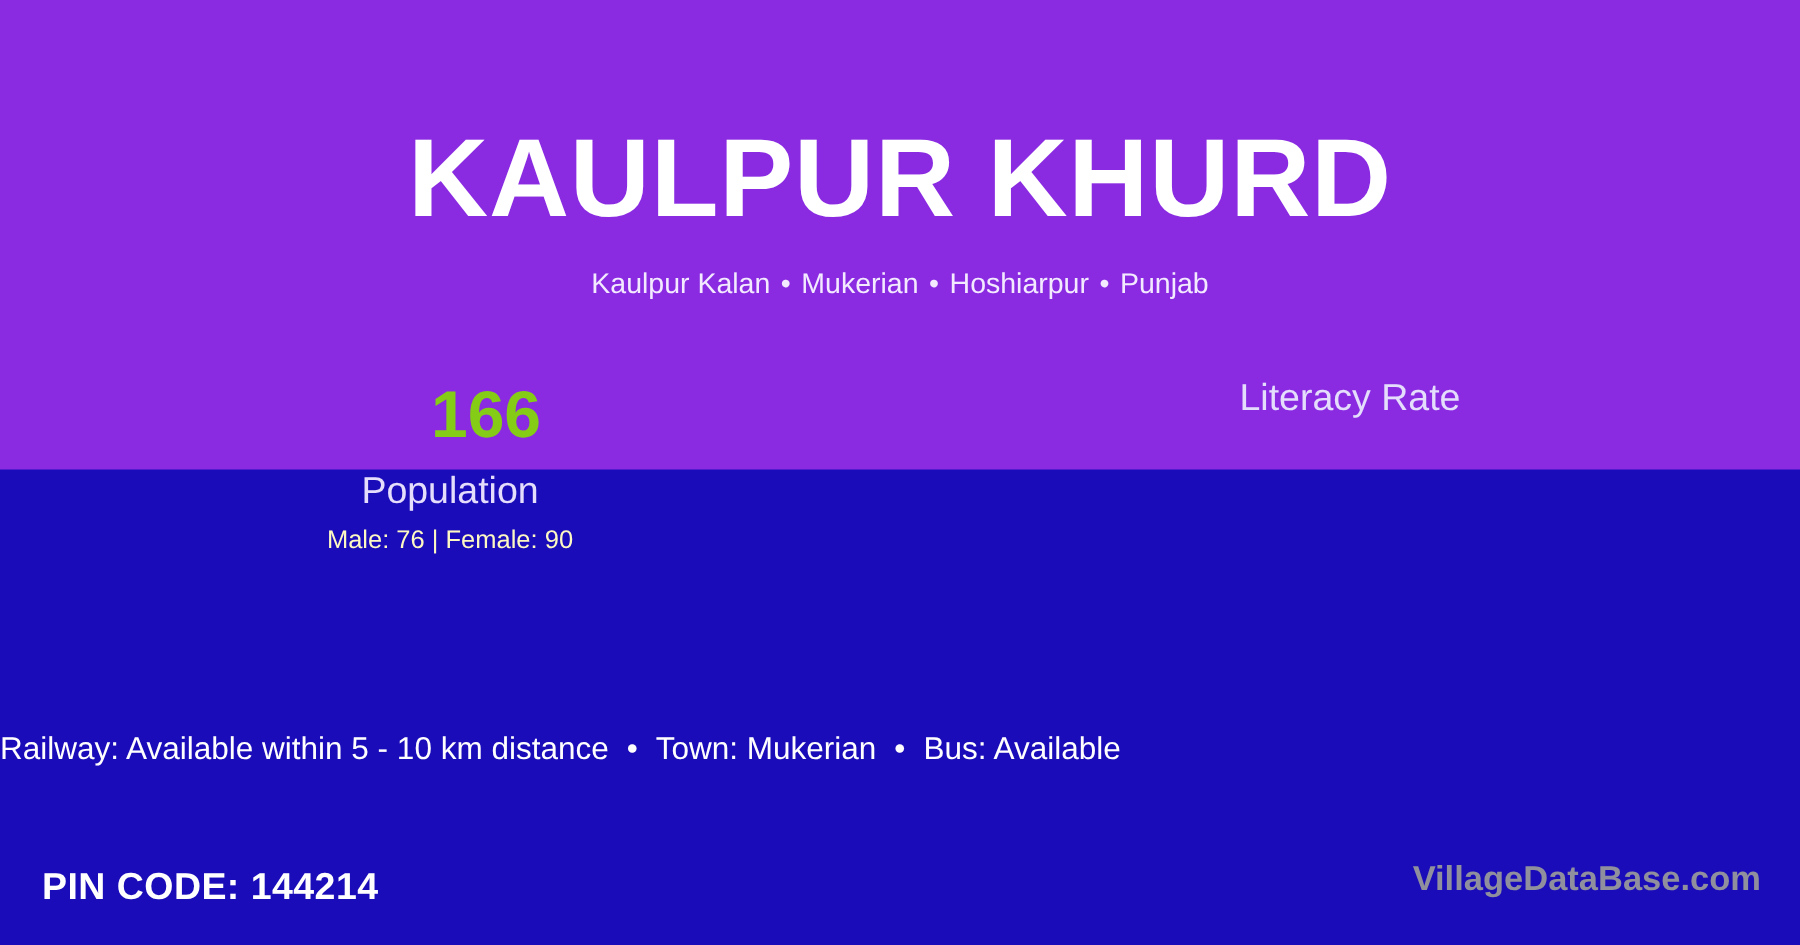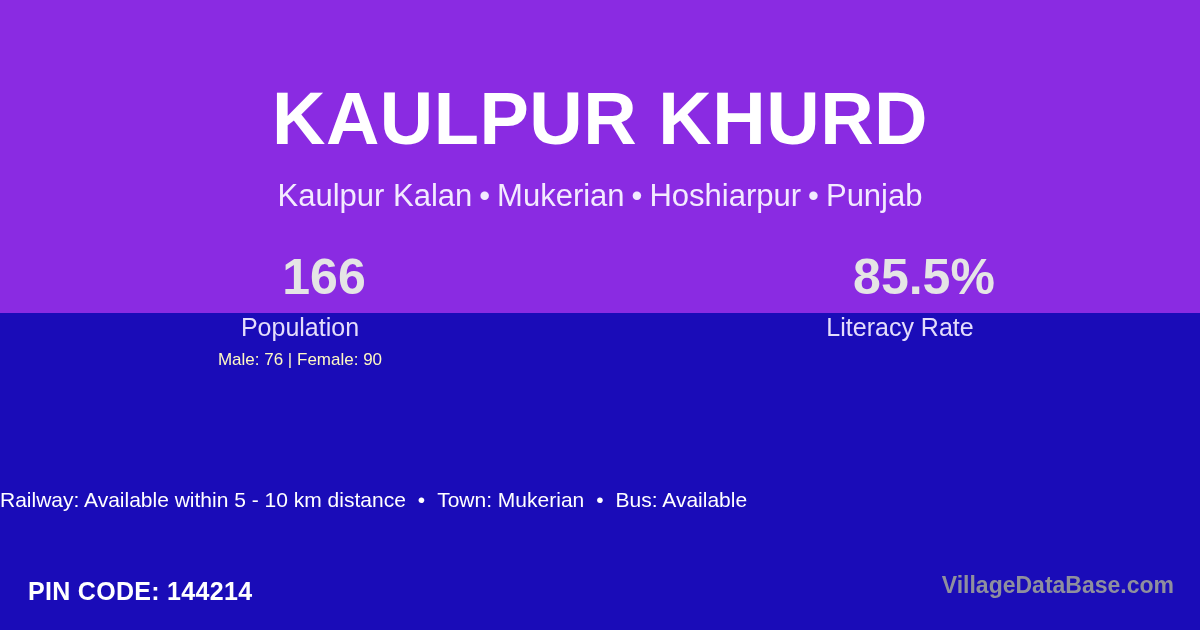--- a/index.html
+++ b/index.html
@@ -48,21 +48,21 @@
     color: #ffffff;
     white-space: nowrap;
   }
 
   .village-subtitle {
     position: absolute;
     top: 180px;
     left: 0;
     width: 1200px;
     text-align: center;
-    font-size: 31px;
+    font-size: 19px;
     font-weight: 400;
     line-height: 1;
     color: #f3eaff;
     white-space: nowrap;
   }
   .village-subtitle .sep {
     padding: 0 7px;
     color: #f3eaff;
   }
 
@@ -73,24 +73,24 @@
     left: 0;
     width: 1200px;
     display: flex;
     flex-direction: row;
   }
   .stat-col {
     flex: 1 1 0;
     text-align: center;
   }
   .stat-value {
-    font-size: 50px;
+    font-size: 44px;
     font-weight: 700;
     line-height: 62px;
-    color: #e5e5e5;
+    color: #84cc16;
     letter-spacing: 0px;
     padding-left: 48px;
   }
   .stat-label {
     margin-top: 5px;
     font-size: 25px;
     font-weight: 400;
     line-height: 28px;
     color: #e4ddfb;
   }
@@ -159,21 +159,20 @@
   <div class="stats-row">
 
     <div class="stat-col">
       <div class="stat-value">166</div>
       <div class="stat-label">Population</div>
       <div class="stat-sub">Male: 76 | Female: 90</div>
     </div>
 
 
     <div class="stat-col">
-      <div class="stat-value">85.5%</div>
       <div class="stat-label">Literacy Rate</div>
     </div>
 
   </div>
 
   <div class="amenities">
     <span>Railway: Available within 5 - 10 km distance</span><span class="sep">•</span><span>Town: Mukerian</span><span class="sep">•</span><span>Bus: Available</span>
   </div>
 
   <div class="footer-pin">PIN CODE: 144214</div>

